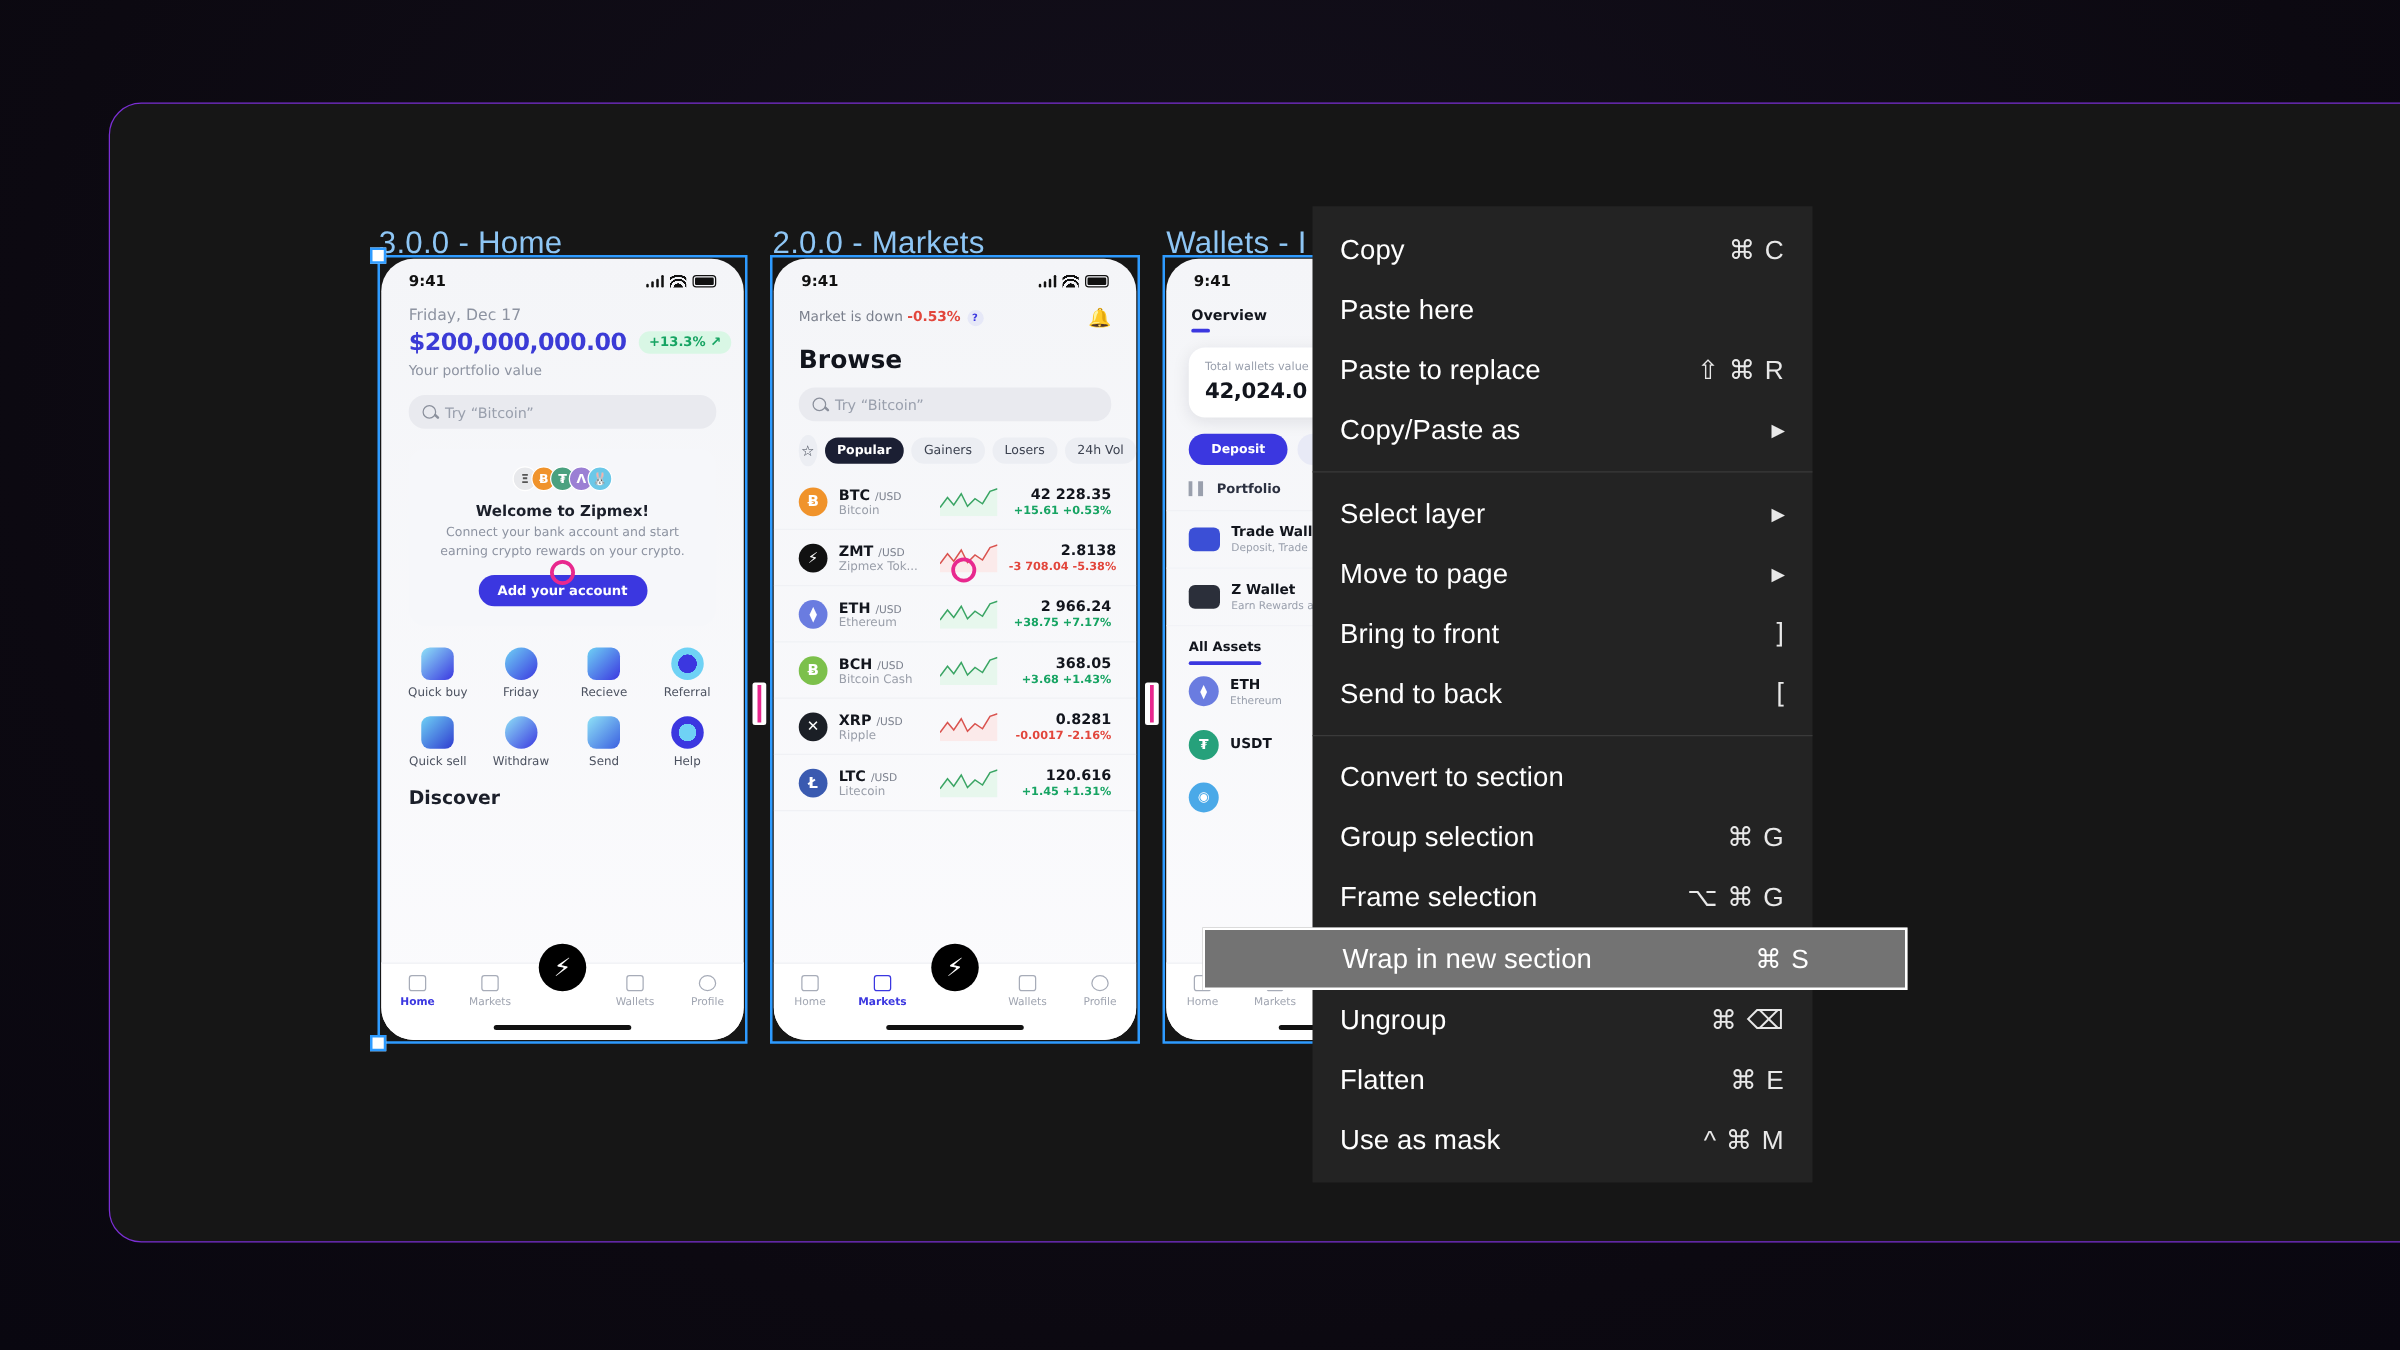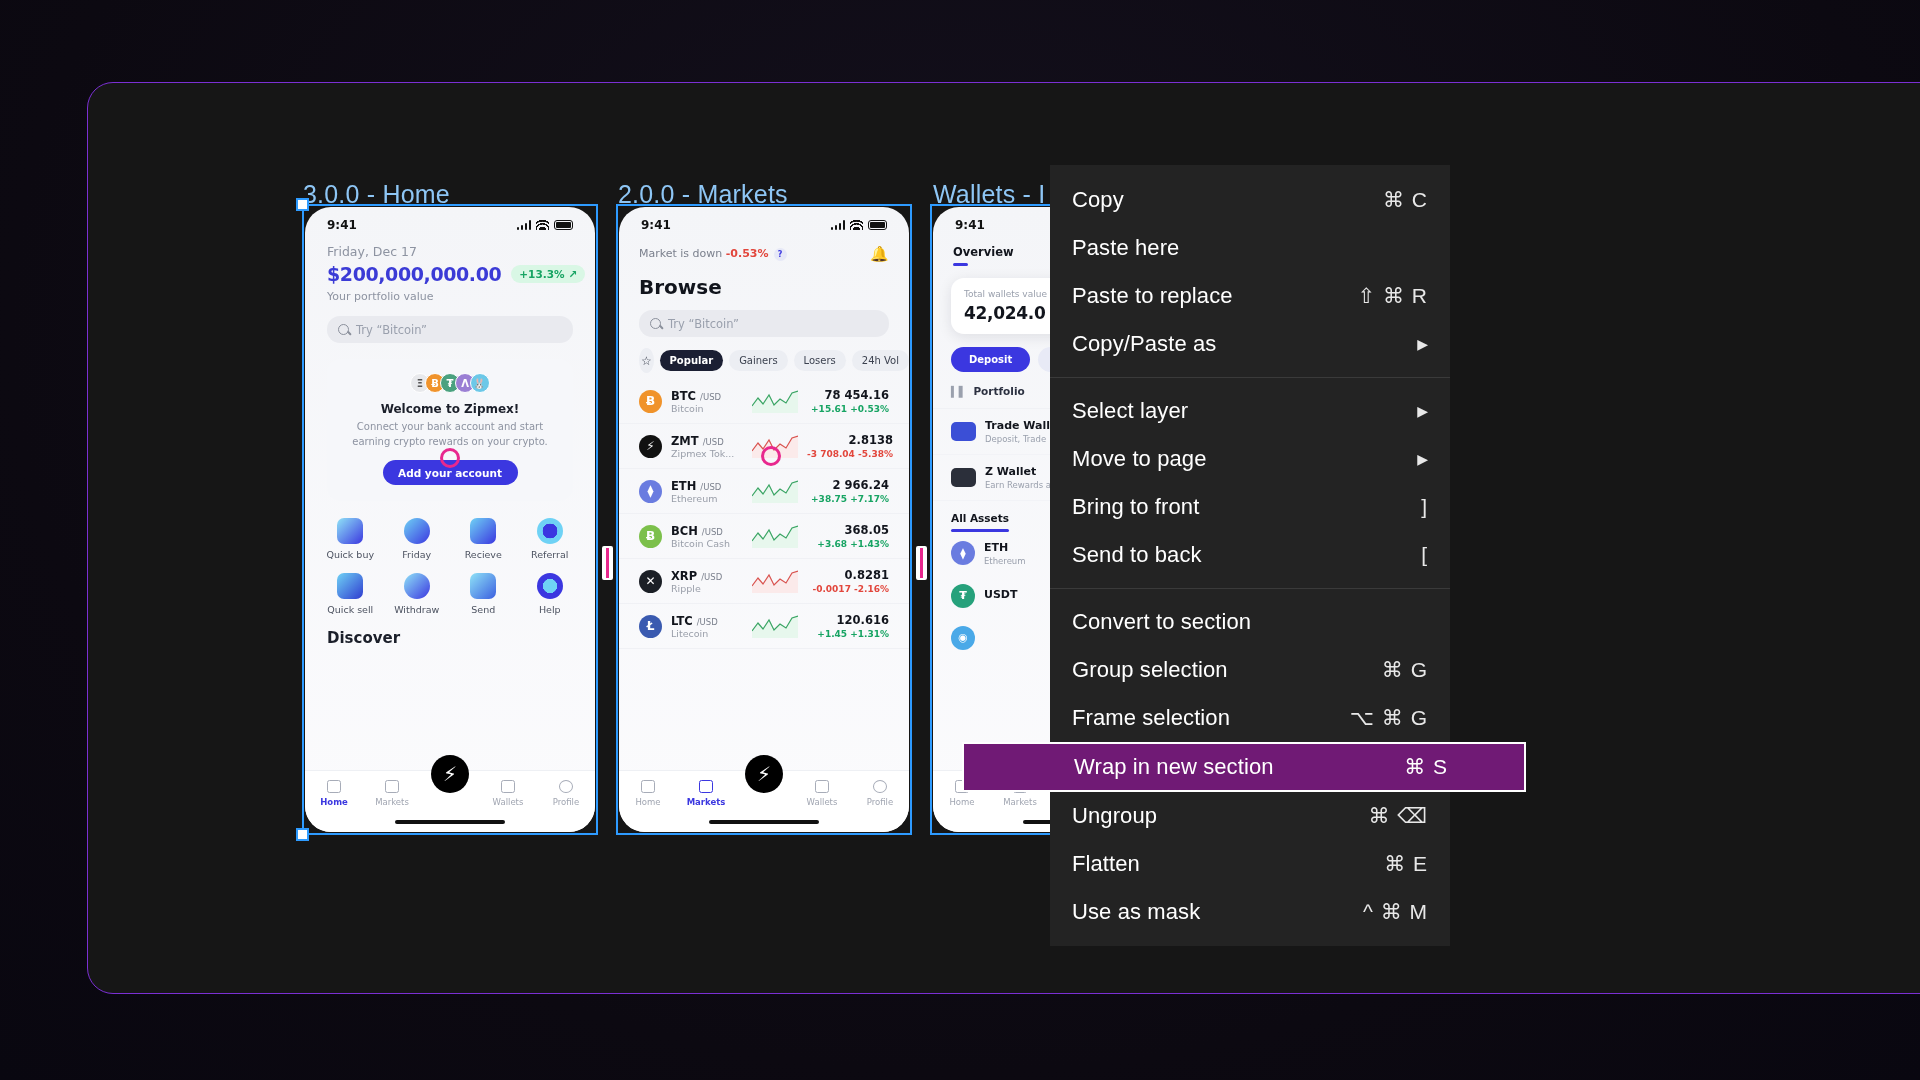--- a/index.html
+++ b/index.html
@@ -188,21 +188,21 @@
     font-family:"Liberation Sans", sans-serif;
     padding: 11px 0 10px; z-index:30;
   }
   .ctx-item { display:flex; align-items:center; height:48px; padding: 0 22px;
               font-size:22px; font-weight:400; letter-spacing:.1px; }
   .ctx-label { flex:1 1 auto; white-space:nowrap; }
   .ctx-key { color:#e8e8e8; font-size:21px; white-space:nowrap; letter-spacing:1px; }
   .ctx-arrow { font-size:14px; color:#e8e8e8; }
   .ctx-sep { height:1px; background:#3a3a3a; margin: 9px 0; }
   .ctx-item.hl {
-    position:relative; background:#701a75; color:#fff;
+    position:relative; background:#737373; color:#fff;
     margin-left:-88px; margin-right:-76px;
     padding-left:110px; padding-right:76px;
     border:2px solid #ffffff; height:50px;
   }
   .ctx-item.hl .ctx-key { color:#fff; }
 </style>
 </head>
 <body>
 
 <div id="root">
@@ -375,21 +375,21 @@
             <div class="coin-dot" style="background:#f0932b">Ƀ</div>
             <div class="coin-name">
               <div class="coin-sym"><span>BTC</span> <i>/USD</i></div>
               <div class="coin-full">Bitcoin</div>
             </div>
             <svg class="spark" viewBox="0 0 46 24">
                 <polygon points="0,17 6,9 11,15 17,6 22,16 28,10 34,14 40,4 46,2 46,24 0,24" fill="#e7f7ed"></polygon>
                 <polyline points="0,17 6,9 11,15 17,6 22,16 28,10 34,14 40,4 46,2" fill="none" stroke="#3aa564" stroke-width="1.2"></polyline>
               </svg>
             <div class="coin-vals">
-              <div class="coin-price">78 454.16</div>
+              <div class="coin-price">42 228.35</div>
               <div class="coin-delta up"><span>+15.61</span> <span>+0.53%</span></div>
             </div>
           </div>
 
           <div class="coinrow">
             <div class="coin-dot" style="background:#111">⚡</div>
             <div class="coin-name">
               <div class="coin-sym"><span>ZMT</span> <i>/USD</i></div>
               <div class="coin-full">Zipmex Tok...</div>
             </div>

